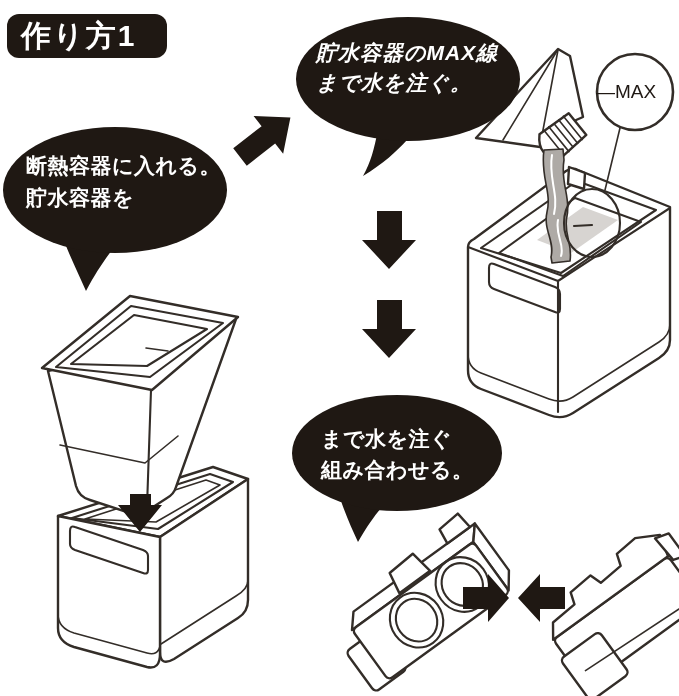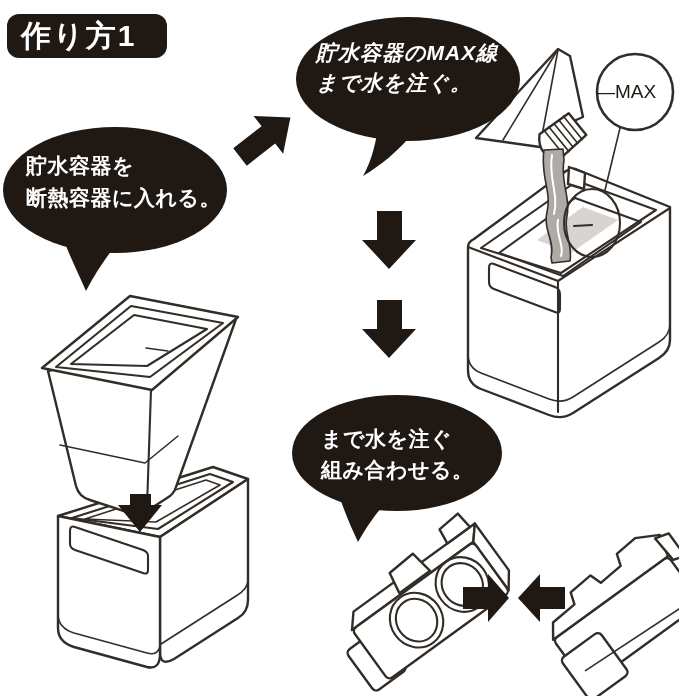--- a/index.html
+++ b/index.html
@@ -151,22 +151,22 @@
   <div class="badge">
     <span>作り方1</span>
   </div>
 
   <div class="bubble-text bt-pour">
     <div>貯水容器のMAX線</div>
     <div>まで水を注ぐ。</div>
   </div>
 
   <div class="bubble-text bt-insert">
+    <div>断熱容器に入れる。</div>
     <div>貯水容器を</div>
-    <div>断熱容器に入れる。</div>
   </div>
 
   <div class="bubble-text bt-combine">
     <div>まで水を注ぐ</div>
     <div>組み合わせる。</div>
   </div>
 
   <div class="max-label">—MAX</div>
 
 </div>

